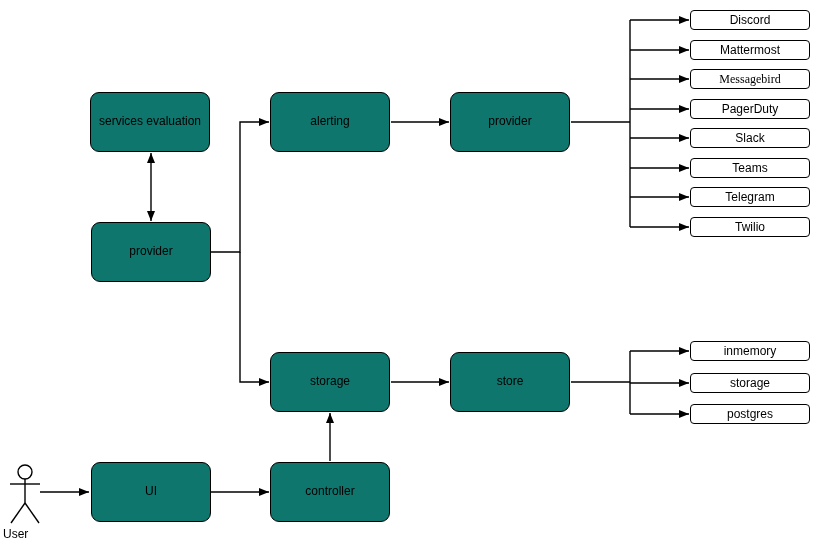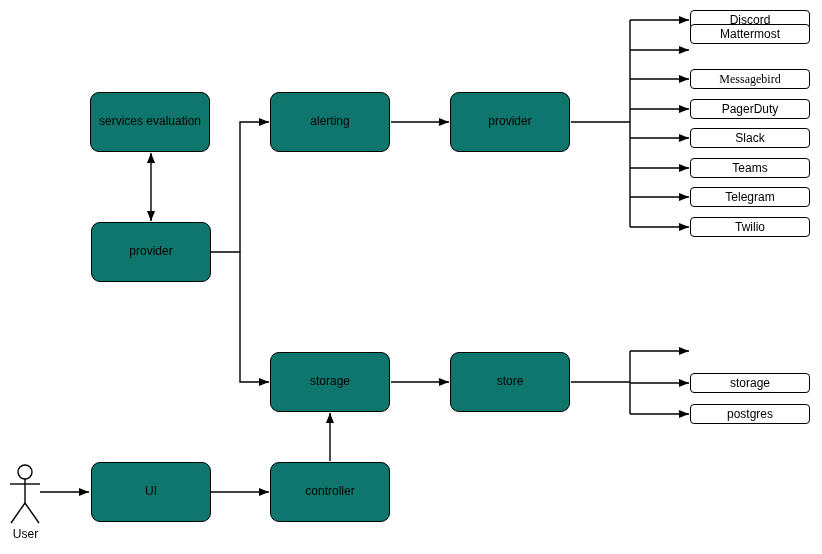--- a/index.html
+++ b/index.html
@@ -34,21 +34,20 @@
     border: 1.5px solid #000000;
     border-radius: 4px;
     background: #ffffff;
     display: flex; align-items: center; justify-content: center;
     font-size: 12px;
     line-height: 1;
   }
   .actor-label {
     position: absolute;
     left: 3px; top: 527px; width: 45px;
-    text-align: center;
     font-size: 12px;
   }
 </style>
 </head>
 <body>
 
 <div class="canvas">
 
   <svg width="822" height="554" viewBox="0 0 822 554">
     <defs>
@@ -105,26 +104,27 @@
   <div class="node" style="left:90px;  top:92px;">services evaluation</div>
   <div class="node" style="left:91px;  top:222px;">provider</div>
   <div class="node" style="left:270px; top:92px;">alerting</div>
   <div class="node" style="left:450px; top:92px;">provider</div>
   <div class="node" style="left:270px; top:352px;">storage</div>
   <div class="node" style="left:450px; top:352px;">store</div>
   <div class="node" style="left:91px;  top:462px;">UI</div>
   <div class="node" style="left:270px; top:462px;text-align:right;">controller</div>
 
   <div class="leaf" style="left:690px; top:10px;">Discord</div>
-  <div class="leaf" style="left:690px; top:24px;">Mattermost</div>
+  <div class="leaf" style="left:690px; top:40px;">Mattermost</div>
   <div class="leaf" style="left:690px; top:69px;font-family:Liberation Serif, serif;">Messagebird</div>
   <div class="leaf" style="left:690px; top:128px;">Slack</div>
   <div class="leaf" style="left:690px; top:99px;">PagerDuty</div>
   <div class="leaf" style="left:690px; top:158px;">Teams</div>
   <div class="leaf" style="left:690px; top:187px;">Telegram</div>
   <div class="leaf" style="left:690px; top:217px;">Twilio</div>
 
+  <div class="leaf" style="left:690px; top:341px;">inmemory</div>
   <div class="leaf" style="left:690px; top:373px;">storage</div>
   <div class="leaf" style="left:690px; top:404px;">postgres</div>
 
   <div class="actor-label">User</div>
 
 </div>
 
 </body></html>

